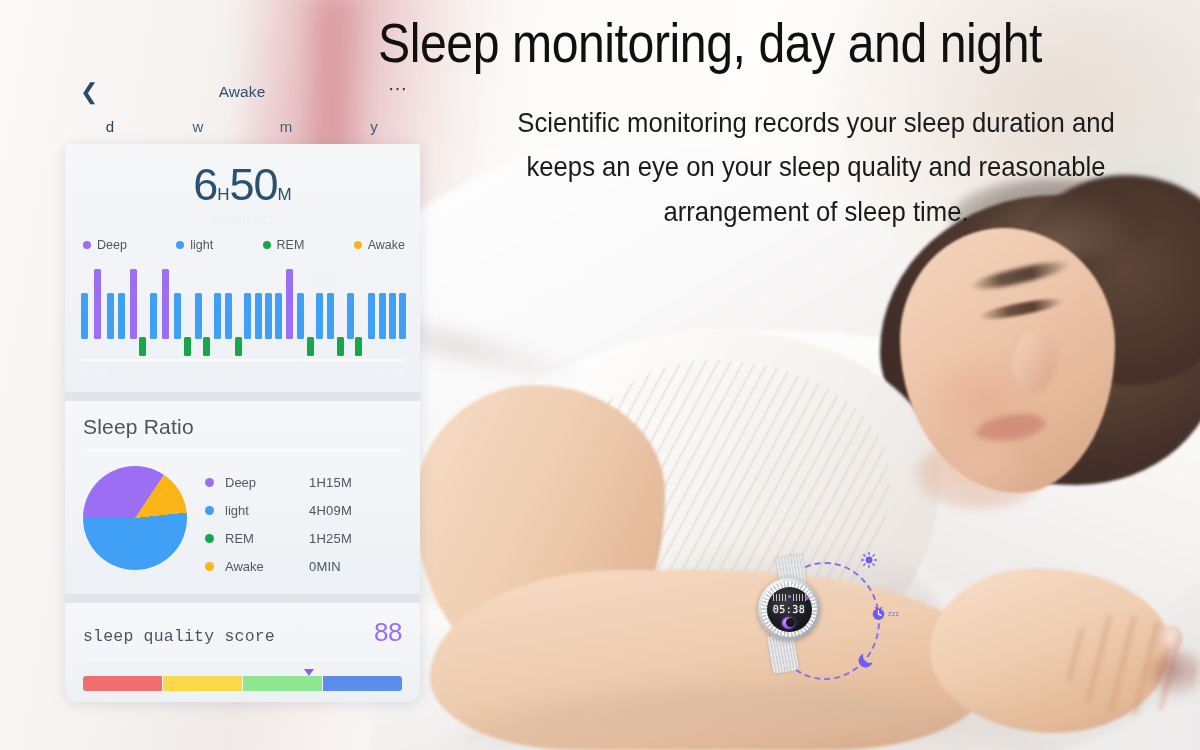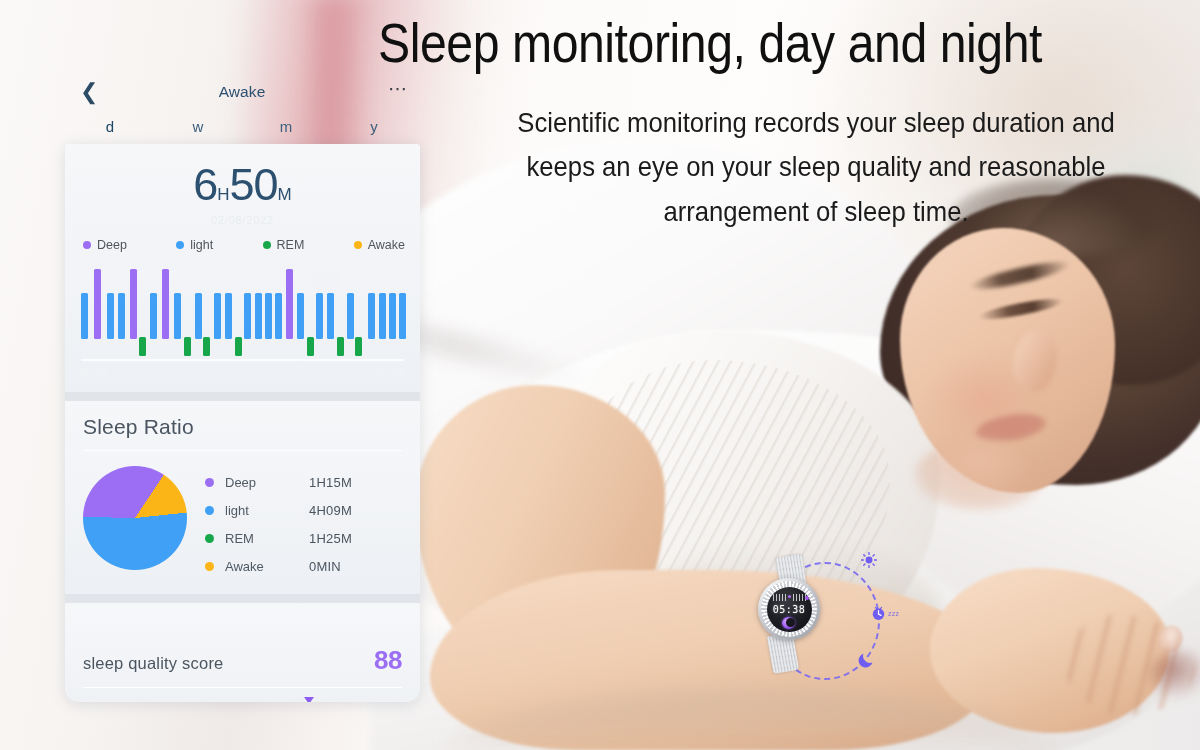--- a/index.html
+++ b/index.html
@@ -550,22 +550,22 @@
   .rrow .dot { margin-right: 11px; width: 9px; height: 9px; }
   .rrow .nm { width: 84px; }
   .rrow .vl { color: #4a5560; letter-spacing: .2px; }
 
   
   .score-card { padding: 14px 0 18px; }
   .score-head {
     display: flex; align-items: baseline; justify-content: space-between;
     padding: 0 18px 11px;
   }
-  .score-label { font-size: 16.5px; color: #4a5560; letter-spacing: .2px; }
-  .score-val { font-size: 26px; color: #9b6ef3; font-weight: 700; letter-spacing: -.5px; margin-top: 28px; }
+  .score-label { font-size: 16.5px; color: #4a5560; letter-spacing: .2px; font-family: Liberation Mono, monospace; }
+  .score-val { font-size: 26px; color: #9b6ef3; font-weight: 400; letter-spacing: -.5px; }
 
   .score-bar-wrap { position: relative; margin: 16px 18px 0; height: 20px; }
   .score-bar { display: flex; height: 15px; gap: 1px; }
   .seg { flex: 1; }
   .seg:first-child { border-radius: 3px 0 0 3px; }
   .seg:last-child  { border-radius: 0 3px 3px 0; }
   .marker {
     position: absolute; top: -7px;
     width: 0; height: 0;
     border-left: 5px solid transparent;

